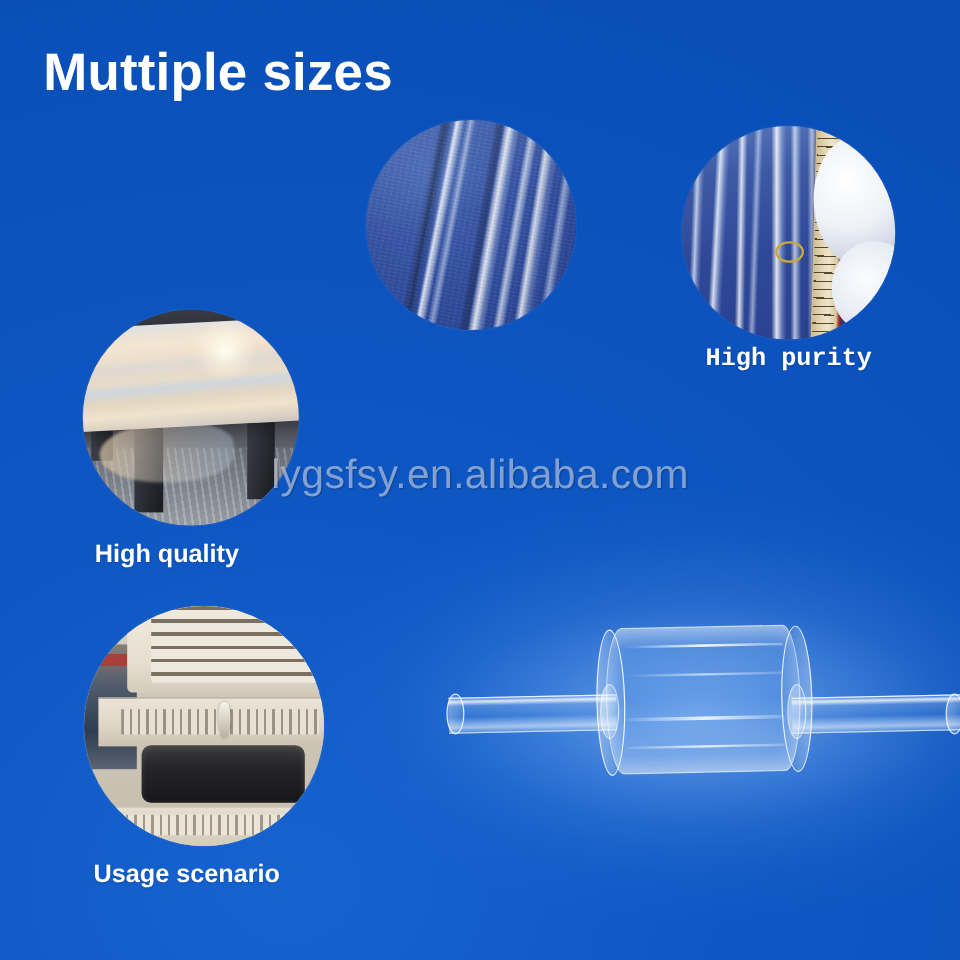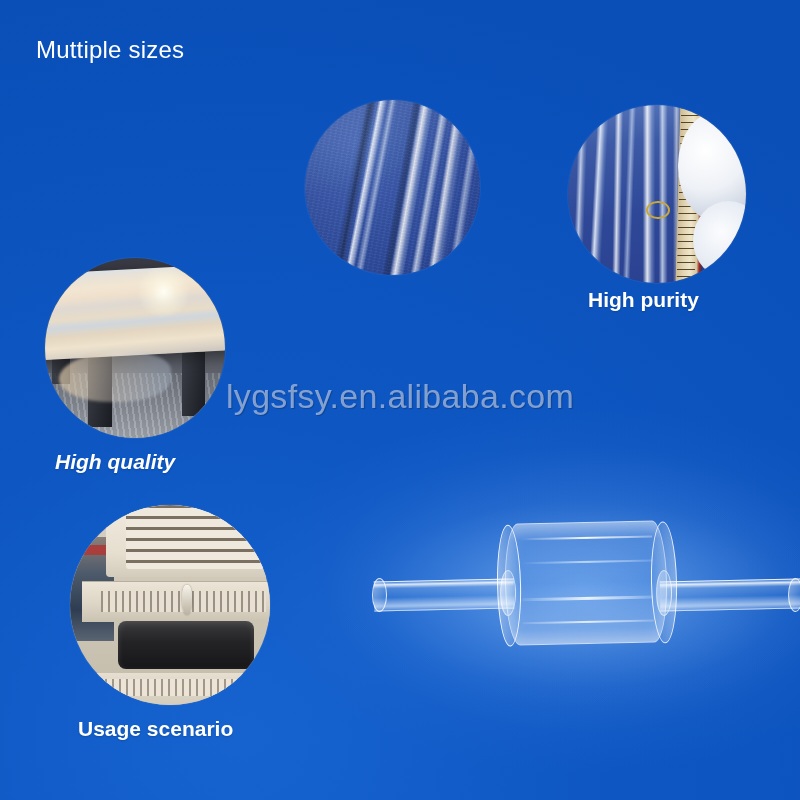--- a/index.html
+++ b/index.html
@@ -19,22 +19,22 @@
       radial-gradient(ellipse 900px 760px at 30% 92%, #1663cf 0%, #0e57c3 42%, #0a4fb8 100%),
       linear-gradient(150deg, #0b53be 0%, #0a51bd 45%, #0a4cb3 100%);
   }
 
   
   .title {
     position: absolute;
     left: 36px;
     top: 36px;
     color: #ffffff;
-    font-size: 24px;
-    font-weight: normal;
+    font-size: 44px;
+    font-weight: bold;
     letter-spacing: 0.2px;
     white-space: nowrap;
   }
 
   
   .feature { position: absolute; }
   .circle {
     position: absolute;
     left: 0;
     top: 0;
@@ -372,35 +372,35 @@
 
   <div class="title">Muttiple sizes</div>
 
   <div class="feature" style="left:305px; top:100px; width:175px; height:240px;">
     <div class="circle" id="c-precision" style="width:175px; height:175px;">
       <div class="inner"></div>
       <div class="grain"></div>
     </div>
   </div>
 
-  <div class="feature" style="left:568px; top:105px; width:178px; height:225px;">
+  <div class="feature" style="left:568px; top:105px; width:178px; height:225px;font-family:Liberation Mono, monospace;">
     <div class="circle" id="c-purity" style="width:178px; height:178px;">
       <div class="inner"></div>
       <div class="tubes"></div>
       <div class="ruler">
           <div class="ticks"></div>
         </div>
       <div class="glove"></div>
       <div class="glove2"></div>
       <div class="ring"></div>
     </div>
     <div class="caption" style="left:20px; top:183px;">High purity</div>
   </div>
 
-  <div class="feature" style="left:45px; top:258px; width:180px; height:230px;font-style:italic;">
+  <div class="feature" style="left:69px; top:258px; width:180px; height:230px;">
     <div class="circle" id="c-quality" style="width:180px; height:180px;">
       <div class="inner"></div>
       <div class="floor"></div>
       <div class="leg far"></div>
       <div class="leg l"></div>
       <div class="leg r"></div>
       <div class="ingot"></div>
       <div class="swirl"></div>
     </div>
     <div class="caption" style="left:10px; top:192px;">High quality</div>

